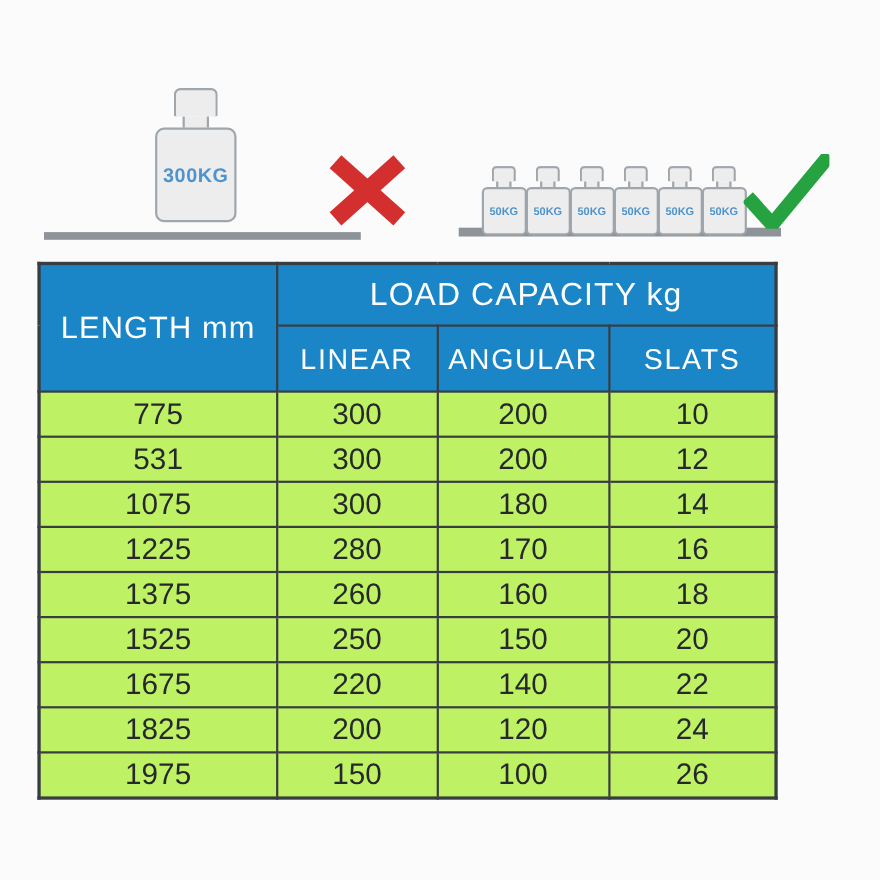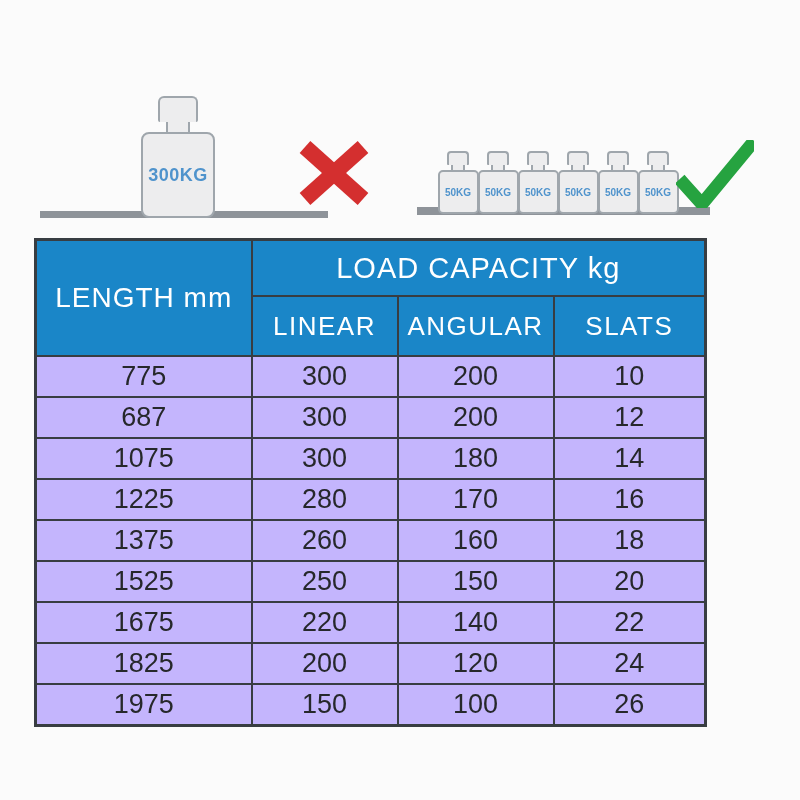--- a/index.html
+++ b/index.html
@@ -12,21 +12,21 @@
   .floor{position:absolute;background:#8e9399;}
   .floor.left{left:40px;top:211px;width:288px;height:7px;}
   .floor.right{left:417px;top:207px;width:293px;height:8px;}
 
   .weight{position:absolute;display:flex;flex-direction:column;align-items:center;}
   .weight .knob{background:#ededee;border:2px solid #9fa6ac;border-bottom:none;border-radius:6px 6px 2px 2px;}
   .weight .neck{background:#ededee;border-left:2px solid #9fa6ac;border-right:2px solid #9fa6ac;}
   .weight .wbody{background:#ededee;border:2px solid #9fa6ac;border-radius:8px;display:flex;align-items:center;justify-content:center;}
   .weight .wlabel{color:#4f93cc;font-weight:bold;letter-spacing:0.5px;}
 
-  .weight.big{left:141px;top:96px;width:74px;}
+  .weight.big{left:141px;top:80px;width:74px;}
   .weight.big .knob{width:36px;height:24px;}
   .weight.big .neck{width:20px;height:10px;}
   .weight.big .wbody{width:70px;height:82px;}
   .weight.big .wlabel{font-size:18px;}
 
   .weight.small{top:151px;width:40px;}
   .weight.small .knob{width:18px;height:12px;border-radius:4px 4px 1px 1px;}
   .weight.small .neck{width:10px;height:5px;}
   .weight.small .wbody{width:37px;height:40px;border-radius:5px;}
   .weight.small .wlabel{font-size:10px;letter-spacing:0;}
@@ -39,21 +39,21 @@
   table{
     position:absolute;left:34px;top:238px;width:670px;
     border-collapse:collapse;table-layout:fixed;
     border:3px solid #383d42;
   }
   th,td{border:2px solid #383d42;text-align:center;padding:0;vertical-align:middle;}
   thead th{background:#1a86c8;color:#ffffff;font-weight:normal;}
   .hrow1 th{height:54px;font-size:29px;letter-spacing:1px;}
   .hrow2 th{height:58px;font-size:26px;letter-spacing:1.5px;}
   th.length-head{font-size:28px;letter-spacing:1px;}
-  tbody td{background:#c4b5fd;height:39px;font-size:27px;color:#26282b;font-weight:400;}
+  tbody td{background:#bef264;height:39px;font-size:27px;color:#26282b;font-weight:400;}
 </style>
 </head>
 <body>
 
 <div>
 
   <div class="floor left"></div>
   <div class="weight big">
     <div class="knob"></div>
     <div class="neck"></div>
@@ -135,21 +135,21 @@
     </tr>
   </thead>
   <tbody>
       <tr>
         <td>775</td>
         <td>300</td>
         <td>200</td>
         <td>10</td>
       </tr>
       <tr>
-        <td>687</td>
+        <td>531</td>
         <td>300</td>
         <td>200</td>
         <td>12</td>
       </tr>
       <tr>
         <td>1075</td>
         <td>300</td>
         <td>180</td>
         <td>14</td>
       </tr>

